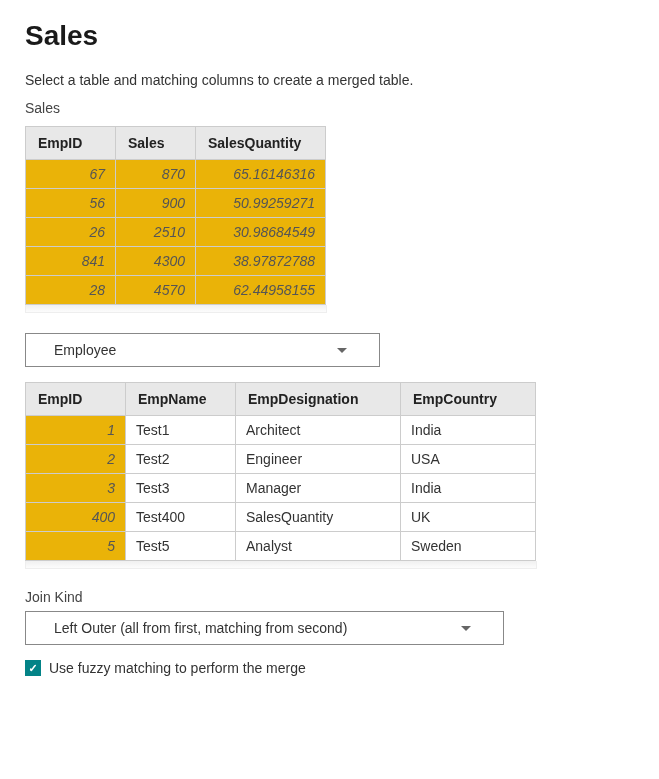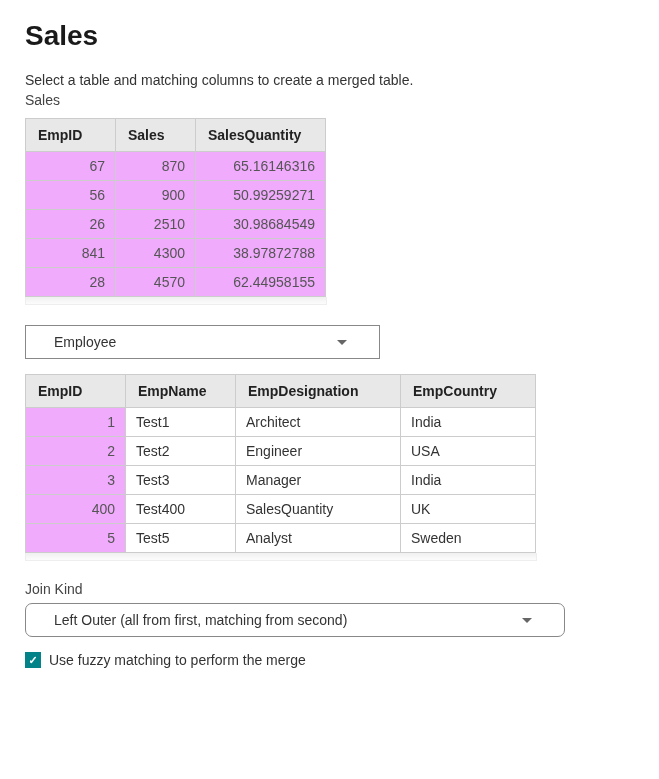--- a/index.html
+++ b/index.html
@@ -17,21 +17,21 @@
     }
     h1 {
       font-size: 28px;
       font-weight: 600;
       color: #1a1a1a;
       margin-bottom: 20px;
     }
     .description {
       font-size: 14px;
       color: #333;
-      margin-bottom: 4px;
+      margin-bottom: 12px;
     }
     .table-label {
       font-size: 14px;
       color: #444;
       margin-bottom: 10px;
     }
     .table-container {
       margin-bottom: 20px;
     }
     table {
@@ -57,21 +57,22 @@
       width: 90px;
     }
     .col-sales {
       width: 80px;
     }
     .col-qty {
       width: 130px;
     }
     .numeric {
       text-align: right;
-      background: #f0abfc;
+      font-style: italic;
+      background: #eab308;
       color: #555;
     }
     .scroll-shadow {
       height: 8px;
       background: linear-gradient(to bottom, #f0f0f0, #fcfcfc);
       border-left: 1px solid #eee;
       border-right: 1px solid #eee;
       border-bottom: 1px solid #eee;
     }
     .dropdown {
@@ -79,22 +80,21 @@
       align-items: center;
       justify-content: space-between;
       border: 1px solid #888;
       padding: 8px 28px;
       width: 355px;
       cursor: pointer;
       background: #fff;
       margin-bottom: 15px;
     }
     .dropdown-wide {
-      width: 540px;
-      border-radius: 7px;
+      width: 479px;
     }
     .chevron-down {
       width: 0;
       height: 0;
       border-left: 5px solid transparent;
       border-right: 5px solid transparent;
       border-top: 5px solid #666;
       margin-right: 4px;
     }
     .field-label {

